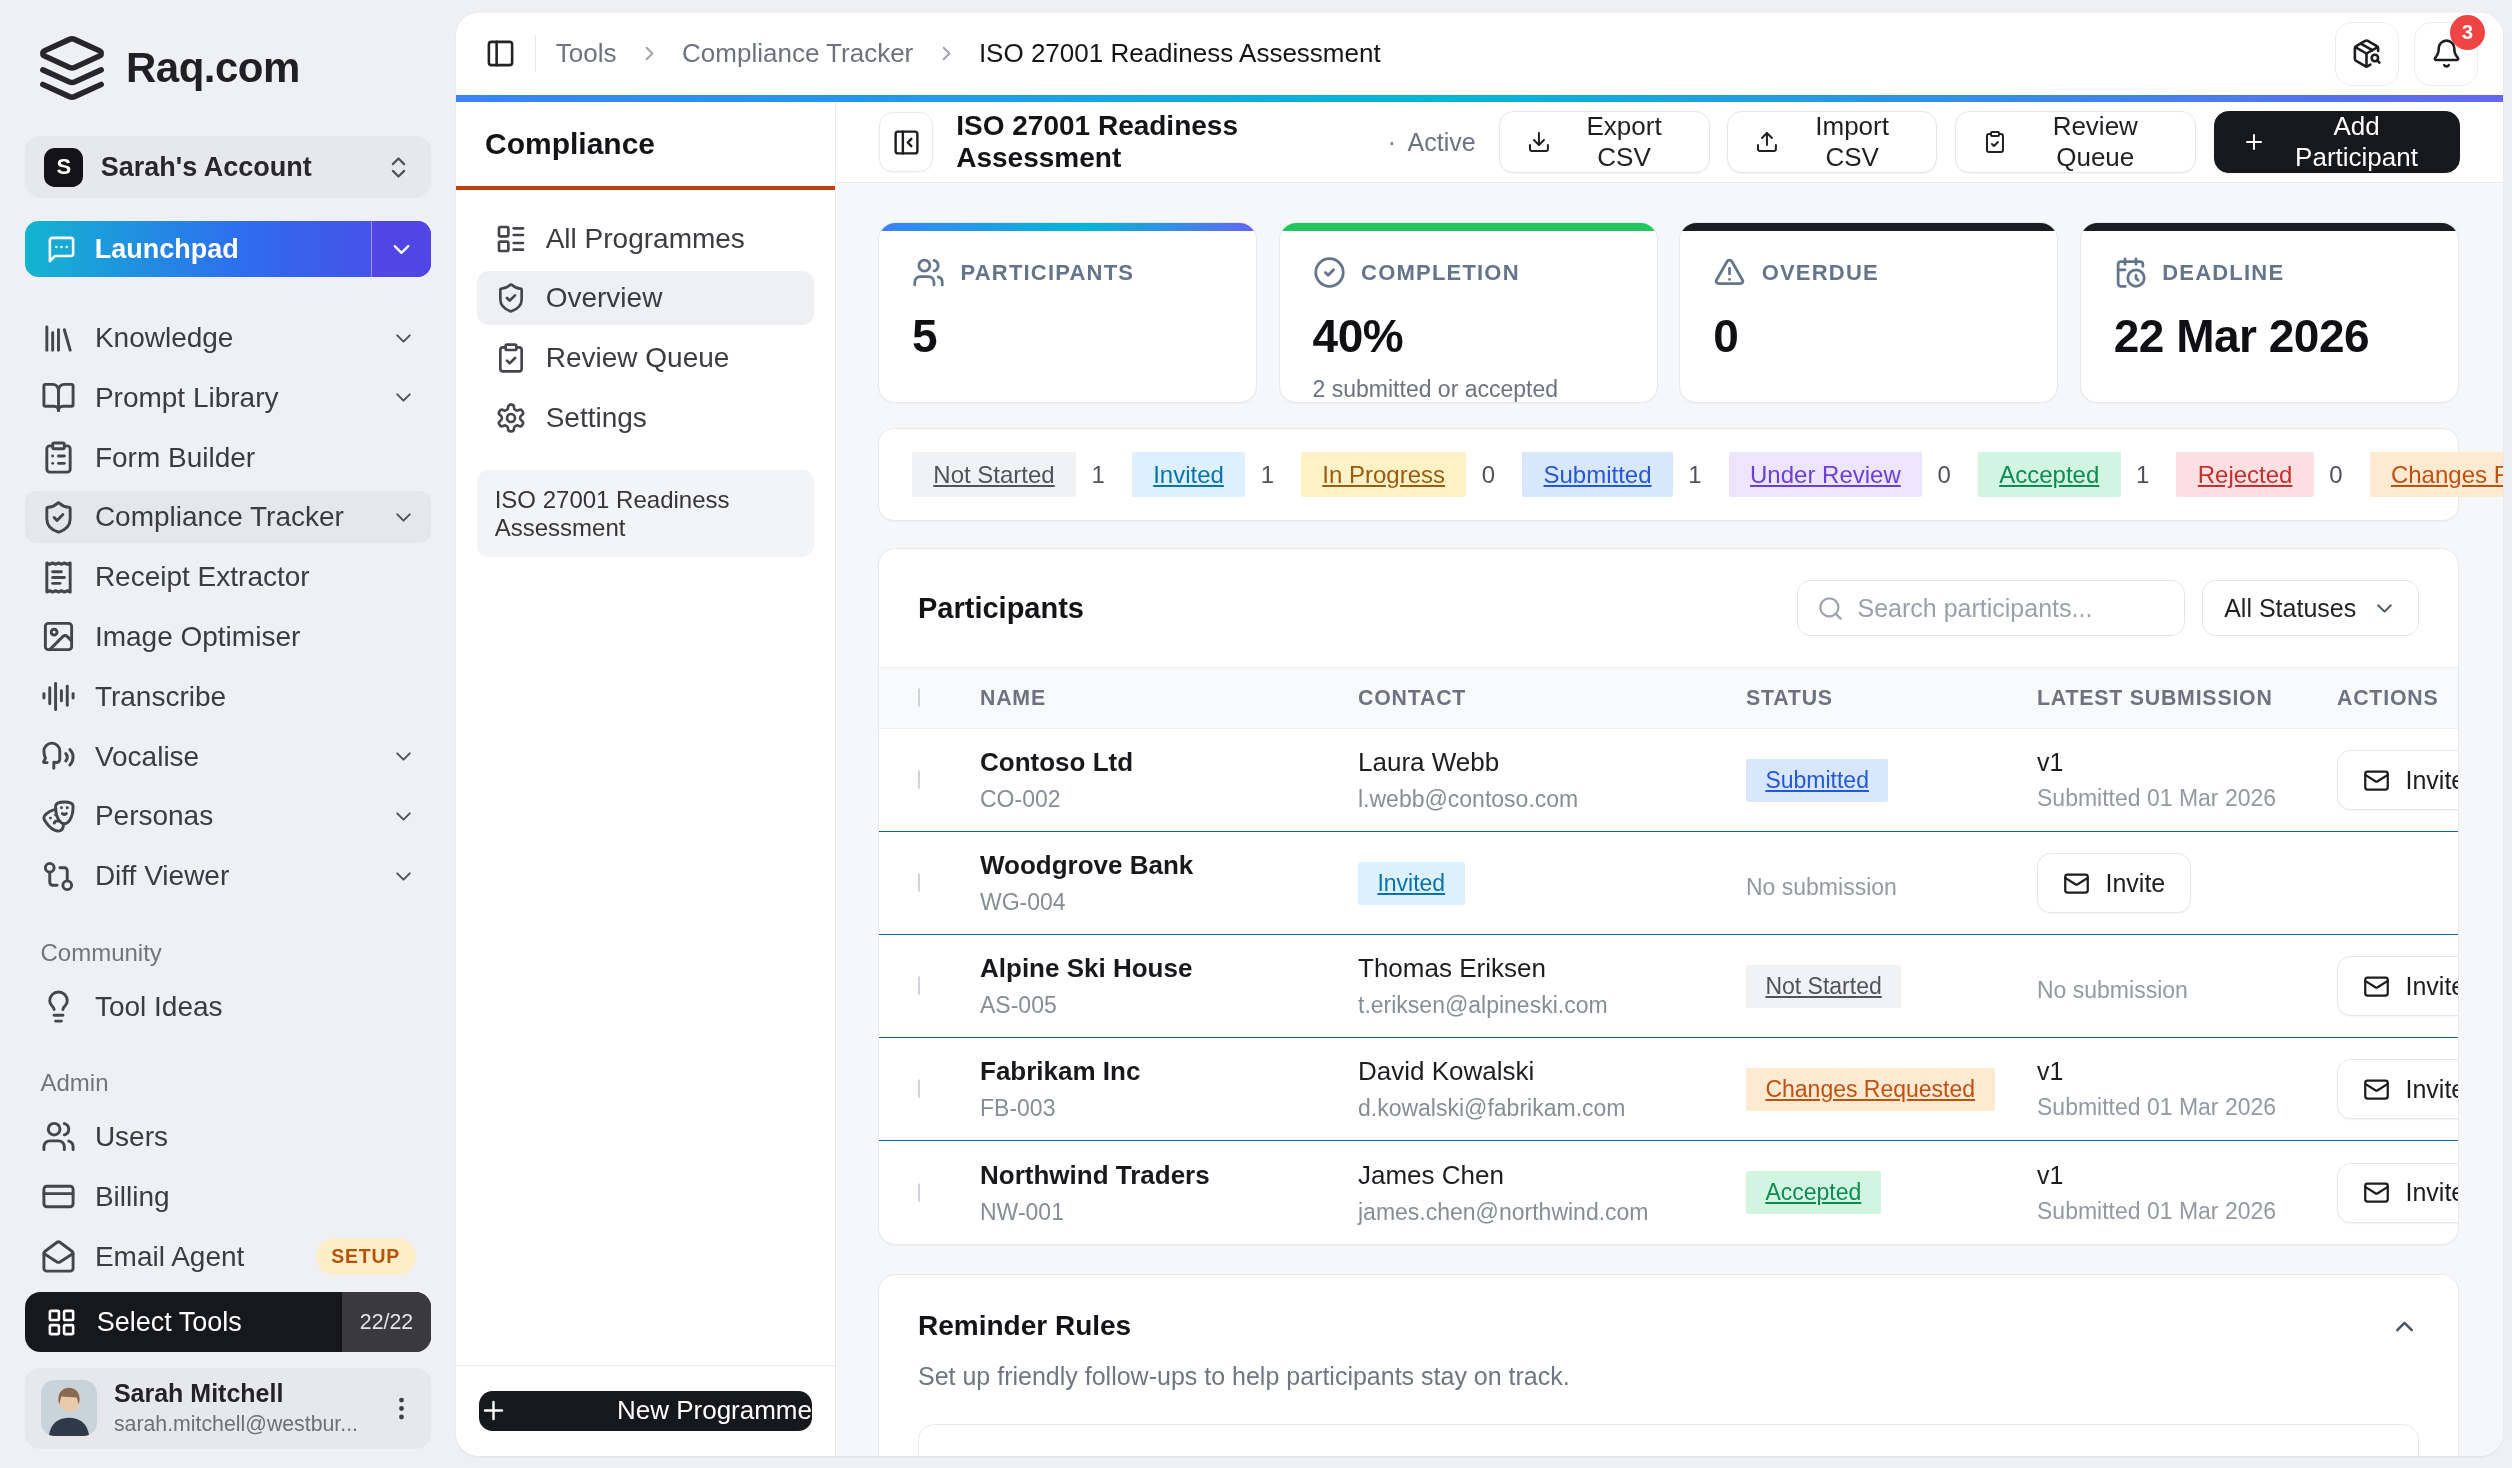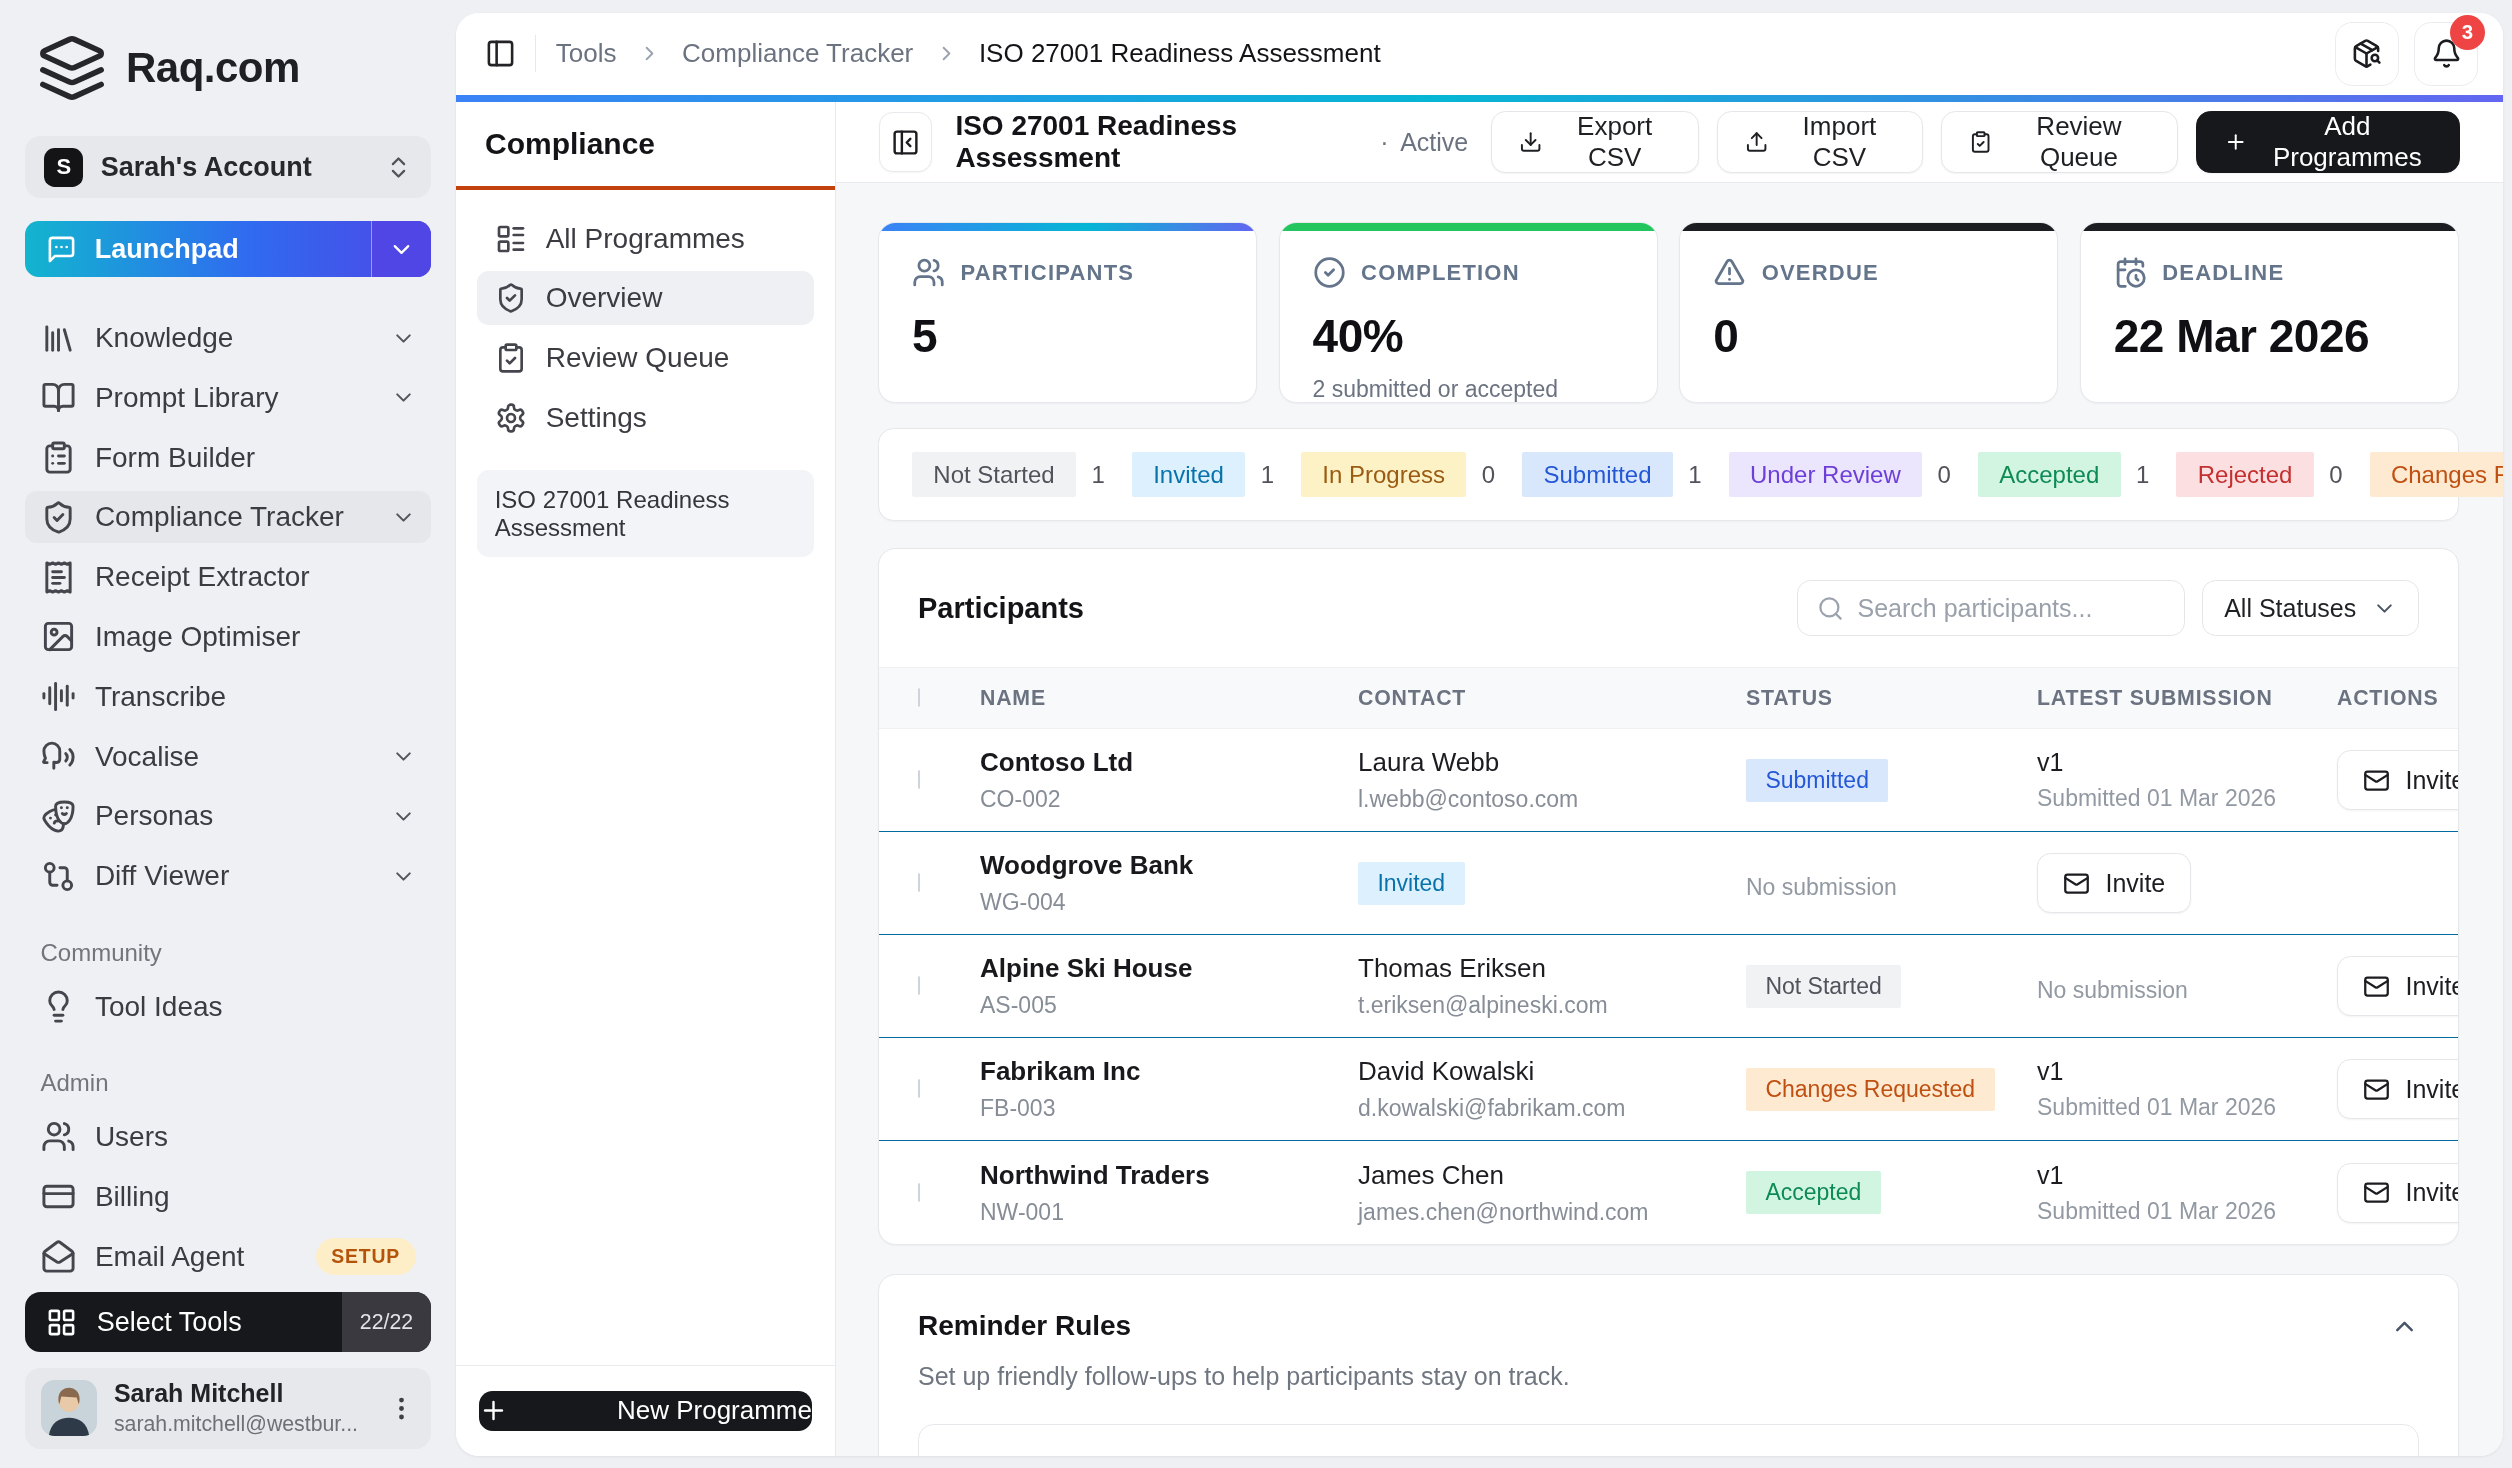--- a/index.html
+++ b/index.html
@@ -94,21 +94,21 @@
   .stat-card { flex:1; background:#fff; border:1px solid #e7e8ec; border-radius:17.4px; overflow:hidden; box-shadow:0 1px 1.9px rgba(16,24,40,.04); height:181px; }
   .stat-accent { height:7.8px; }
   .stat-body { padding:25px 33px; }
   .stat-label-row { display:flex; align-items:center; gap:15.5px; color:#64748b; }
   .stat-label-row svg { width:33px; height:33px; }
   .stat-label { font-size:22px; font-weight:600; letter-spacing:1.2px; }
   .stat-value { margin-top:19.4px; font-size:46px; font-weight:700; color:#101014; letter-spacing:-0.5px; }
   .stat-sub { margin-top:13.6px; font-size:23px; color:#6b7280; }
 
   .pills-bar { margin-top:25px; background:#fff; border:1px solid #e7e8ec; border-radius:15.5px; padding:23px 33px; display:flex; align-items:center; flex-wrap:nowrap; box-shadow:0 1px 1.9px rgba(16,24,40,.03); }
-  .status-pill { display:inline-flex; align-items:center; height:45px; padding:0 21.3px; border-radius:2px; font-size:24px; font-weight:500; white-space:nowrap; }
+  .status-pill { display:inline-flex; align-items:center; height:45px; padding:0 21.3px; border-radius:2px; font-size:24px; font-weight:500; white-space:nowrap;text-decoration:underline; }
   .pill-count { font-size:24px; color:#52525b; margin:0 27px 0 15.5px; }
 
   .part-card { margin-top:27px; background:#fff; border:1px solid #e7e8ec; border-radius:17.4px; box-shadow:0 1px 1.9px rgba(16,24,40,.04); overflow:hidden; }
   .part-head { display:flex; align-items:center; padding:31px 39px; }
   .part-title { font-size:29px; font-weight:700; color:#141418; }
   .part-tools { margin-left:auto; display:flex; gap:17.4px; }
   .search-box { width:388px; height:56px; border:1px solid #e3e5e9; border-radius:13.6px; display:flex; align-items:center; gap:13.6px; padding:0 19.4px; color:#9ca3af; background:#fff; }
   .search-box svg { width:27px; height:27px; flex:0 0 auto; }
   .search-box input { border:none; outline:none; font-size:25px; font-family:inherit; color:#374151; width:100%; background:transparent; }
   .search-box input::placeholder { color:#9aa1ab; }
@@ -516,21 +516,21 @@
                   <path d="M16 4h2a2 2 0 0 1 2 2v14a2 2 0 0 1-2 2H6a2 2 0 0 1-2-2V6a2 2 0 0 1 2-2h2"></path>
                   <path d="m9 14 2 2 4-4"></path>
                 </svg>
               <span>Review Queue</span>
             </button>
             <button class="btn dark">
               <svg class="ic" viewBox="0 0 24 24">
                   <path d="M5 12h14"></path>
                   <path d="M12 5v14"></path>
                 </svg>
-              <span>Add Programmes</span>
+              <span>Add Participant</span>
             </button>
           </span>
         </div>
 
         <div class="content">
 
           <div class="stats-row">
             <div class="stat-card">
               <div class="stat-accent" style="background: linear-gradient(90deg, rgb(59, 130, 246), rgb(6, 182, 212) 55%, rgb(99, 102, 241));"></div>
               <div class="stat-body">

